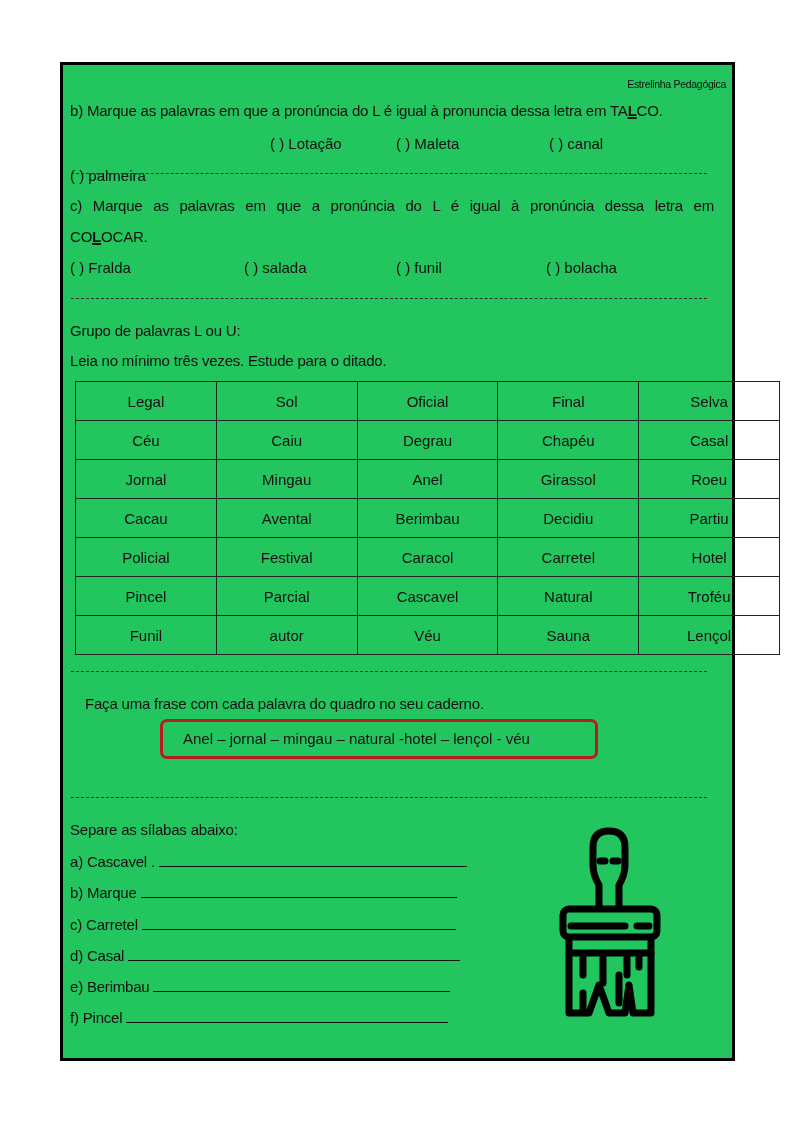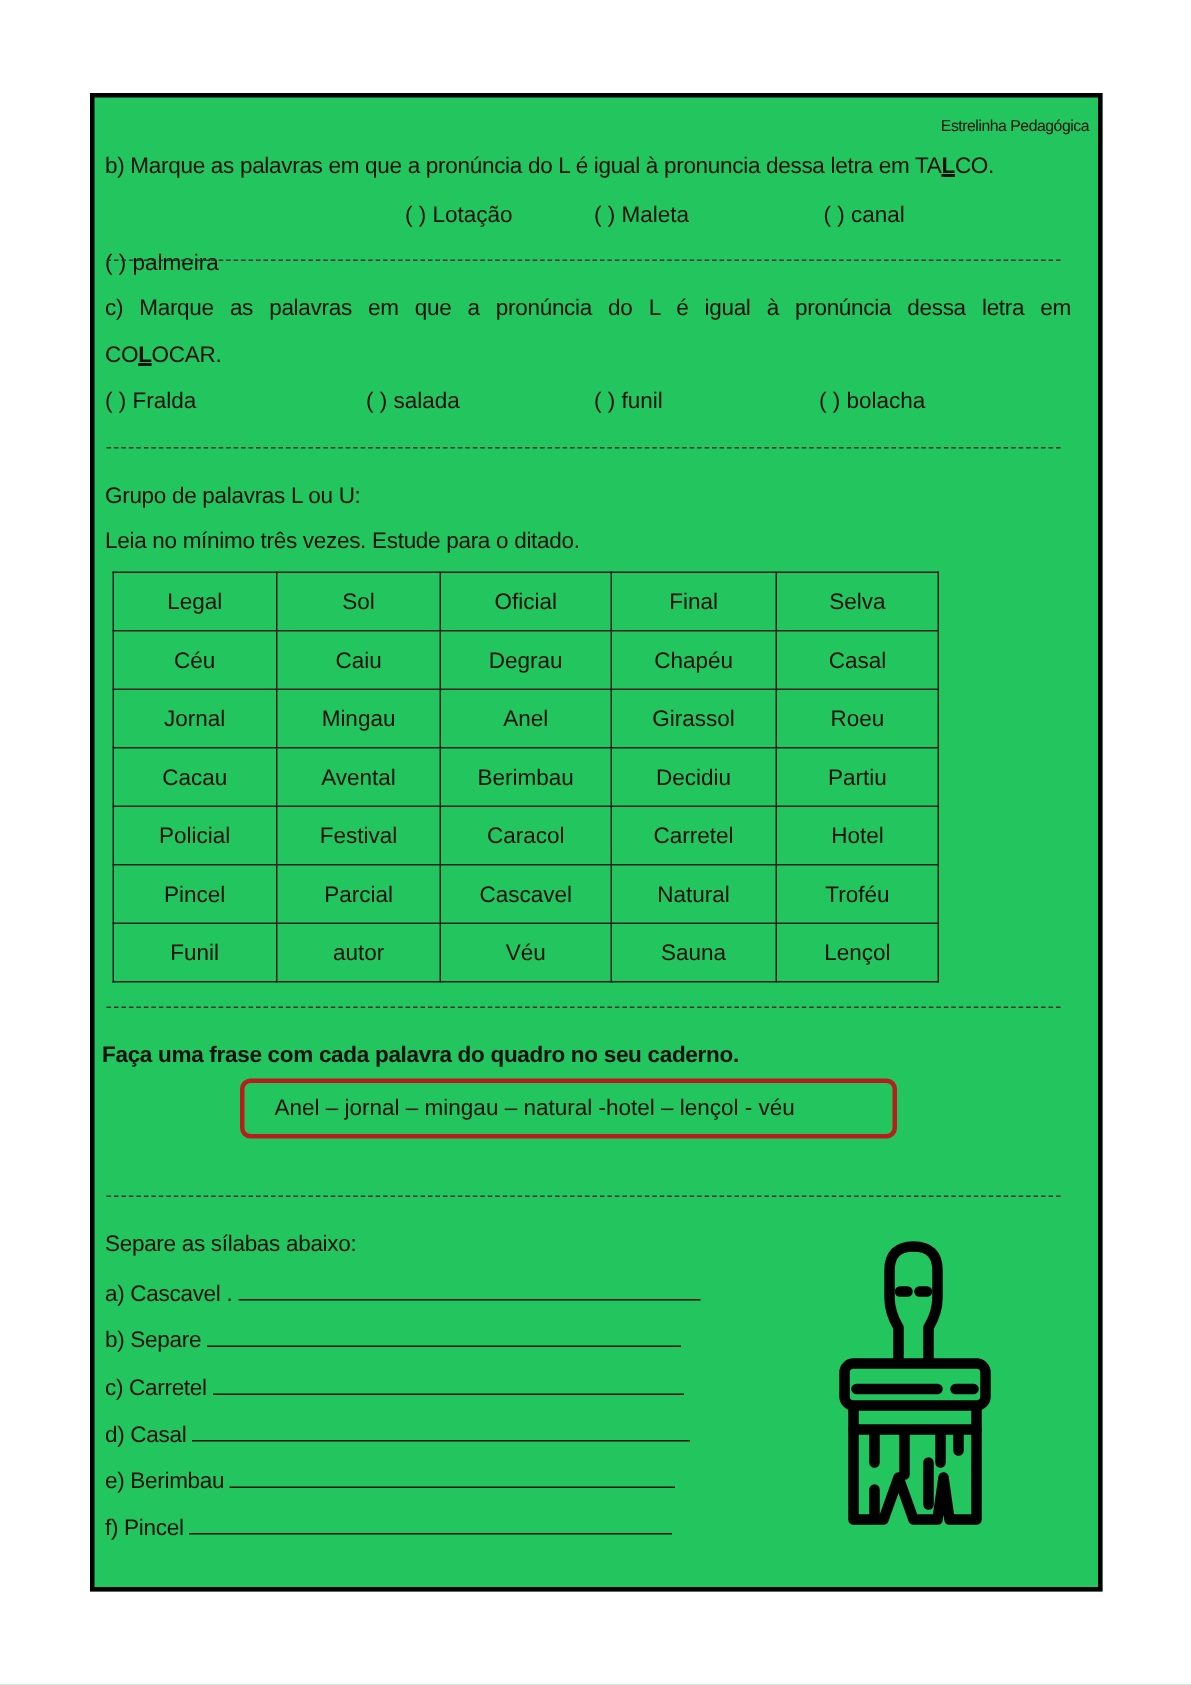--- a/index.html
+++ b/index.html
@@ -13,21 +13,21 @@
     .brand { font-size: 10.5px; right: 6px; top: 10px; letter-spacing: -0.3px; }
     .dash-line {
       position: absolute; left: 8px; width: 636px; height: 0;
       border-top: 1px dashed #333;
     }
     .opt { position: absolute; font-size: 15px; }
     .justify { width: 644px; text-align: justify; text-align-last: justify; }
     u.ul { text-decoration: underline; text-decoration-thickness: 2px; font-weight: bold; }
     table.words {
       position: absolute; left: 12px; top: 316px; border-collapse: collapse;
-      width: 551px;
+      width: 705px;
     }
     table.words td {
       border: 1px solid #222; height: 38px; text-align: center; font-size: 15px; width: 130px;
       padding: 0;
     }
     .word-box {
       position: absolute; left: 97px; top: 654px; width: 432px; height: 34px;
       border: 3px solid #b91c1c; border-radius: 7px;
     }
     .word-box span { position: absolute; left: 20px; top: 8px; font-size: 15px; }
@@ -116,35 +116,35 @@
         <td>autor</td>
         <td>Véu</td>
         <td>Sauna</td>
         <td>Lençol</td>
       </tr>
     </tbody>
   </table>
 
   <div class="dash-line" style="top:606px;"></div>
 
-  <div class="abs txt" style="left:5px; top:630px;font-weight:bold;">Faça uma frase com cada  palavra do quadro no seu caderno.</div>
+  <div class="abs txt" style="left:22px; top:630px;">Faça uma frase com cada  palavra do quadro no seu caderno.</div>
   <div class="word-box">
     <span>Anel – jornal – mingau – natural -hotel – lençol - véu</span>
   </div>
 
   <div class="dash-line" style="top:732px;"></div>
 
   <div class="abs txt" style="left:7px; top:756px;">Separe  as sílabas abaixo:</div>
 
   <div class="abs txt" style="left:7px; top:787px;">
     <span>a) Cascavel .</span>
     <span class="syl-line" style="width:308px;"></span>
   </div>
   <div class="abs txt" style="left:7px; top:818px;">
-    <span>b) Separe</span>
+    <span>b) Marque</span>
     <span class="syl-line" style="width:316px;"></span>
   </div>
   <div class="abs txt" style="left:7px; top:850px;">
     <span>c) Carretel</span>
     <span class="syl-line" style="width:314px;"></span>
   </div>
   <div class="abs txt" style="left:7px; top:881px;">
     <span>d) Casal</span>
     <span class="syl-line" style="width:332px;"></span>
   </div>

